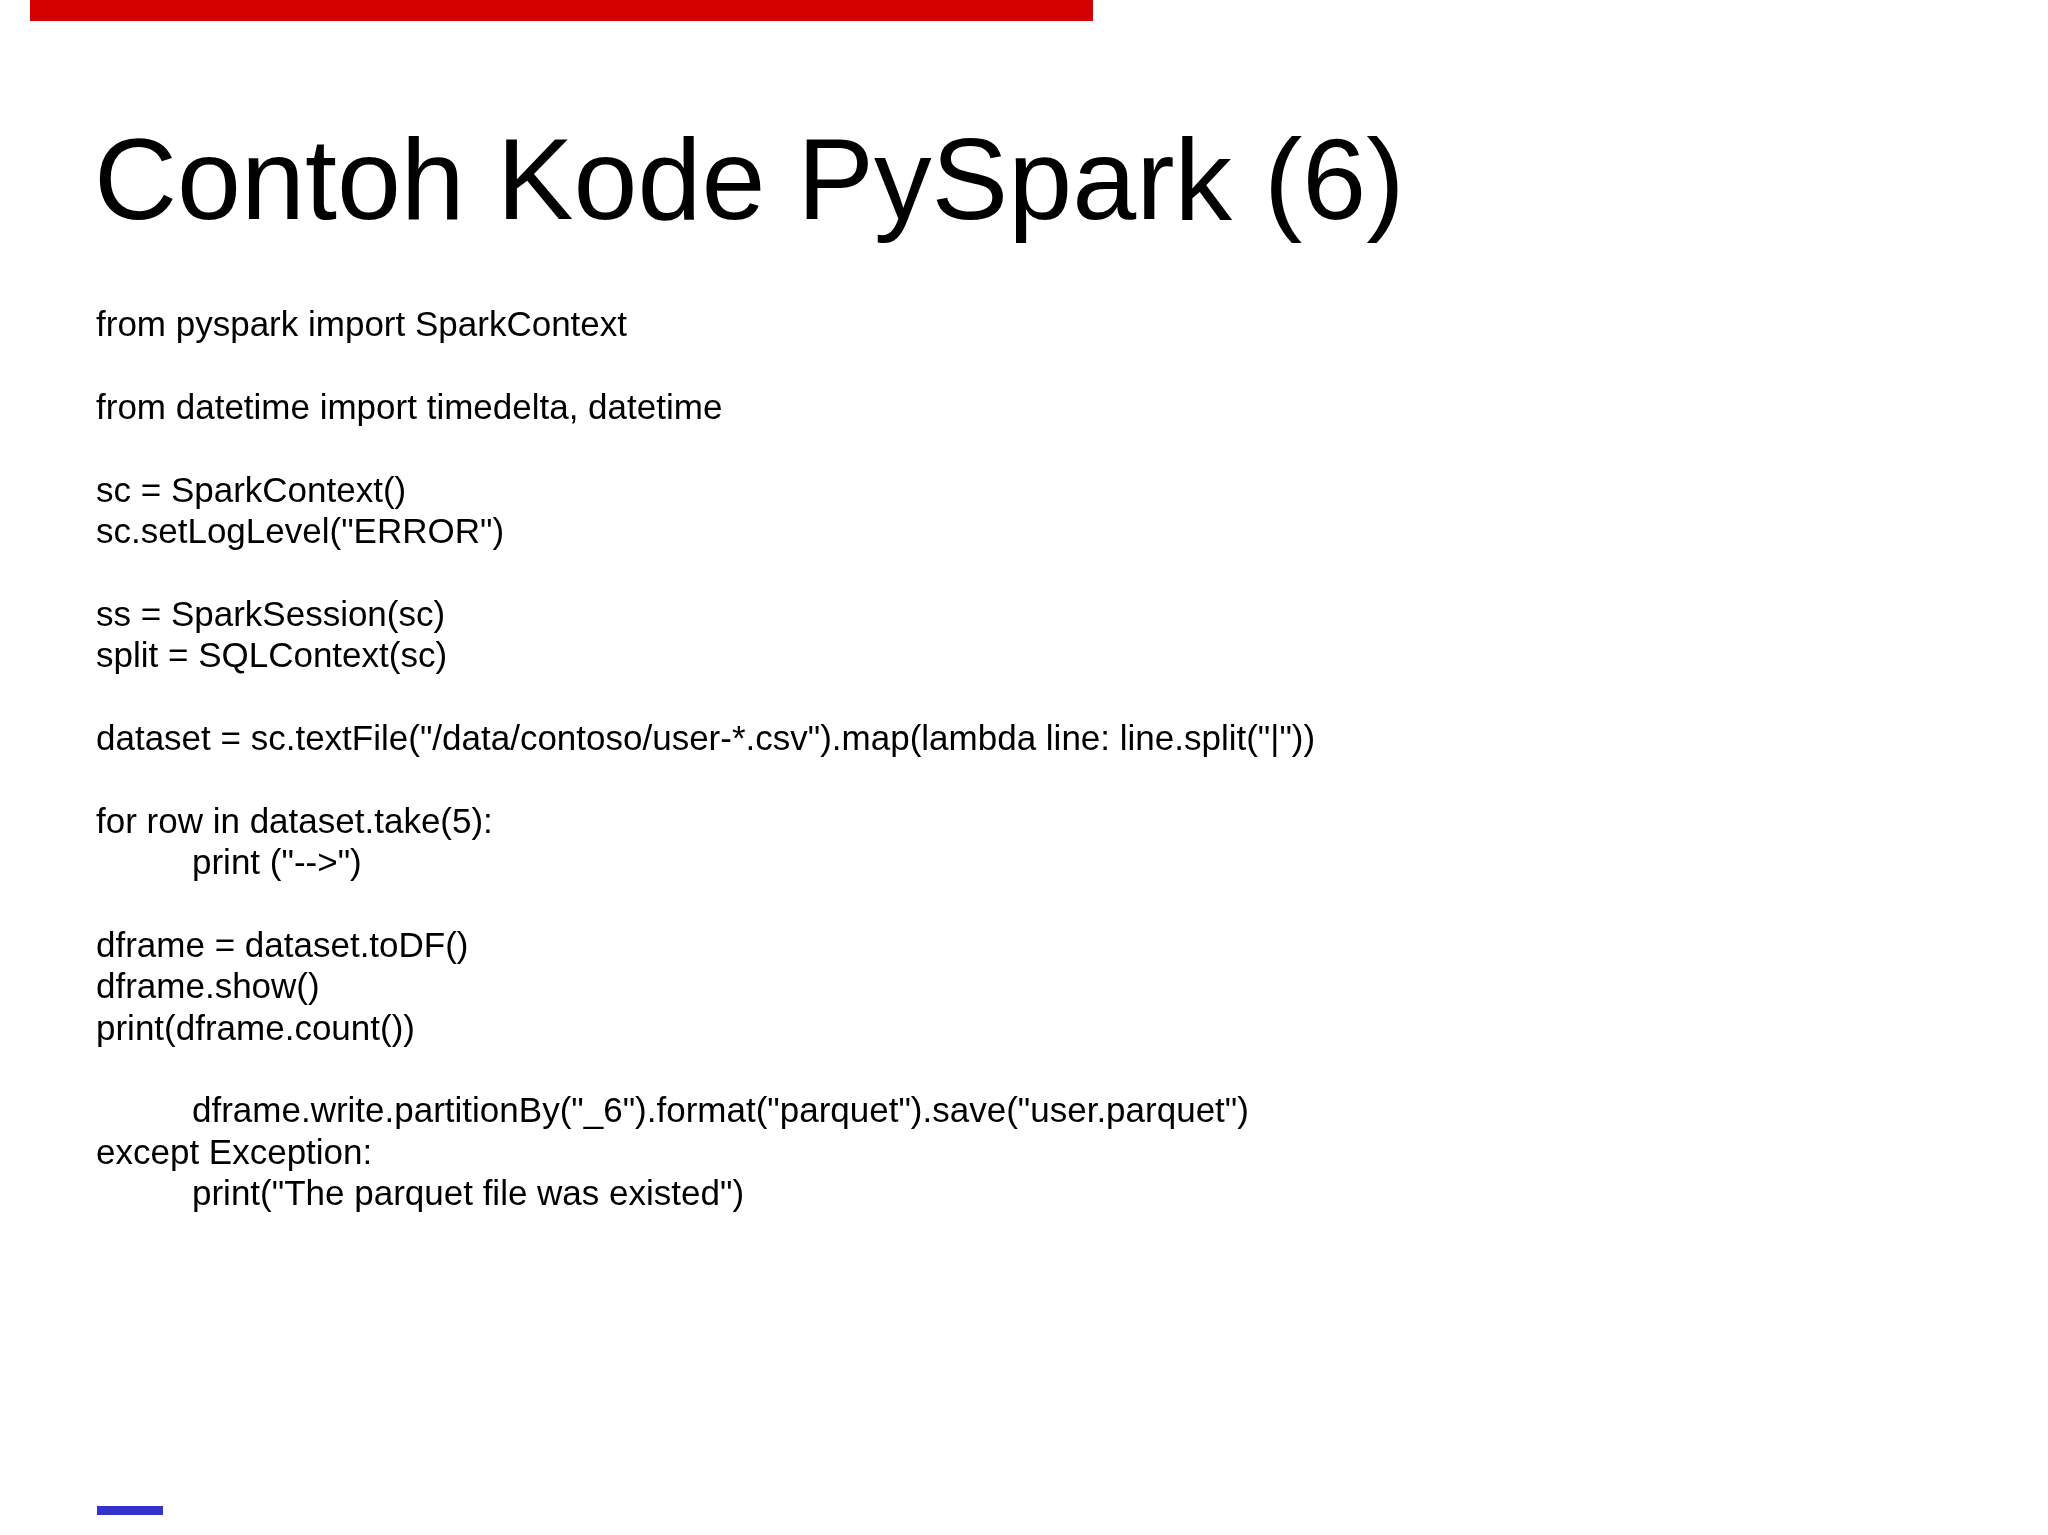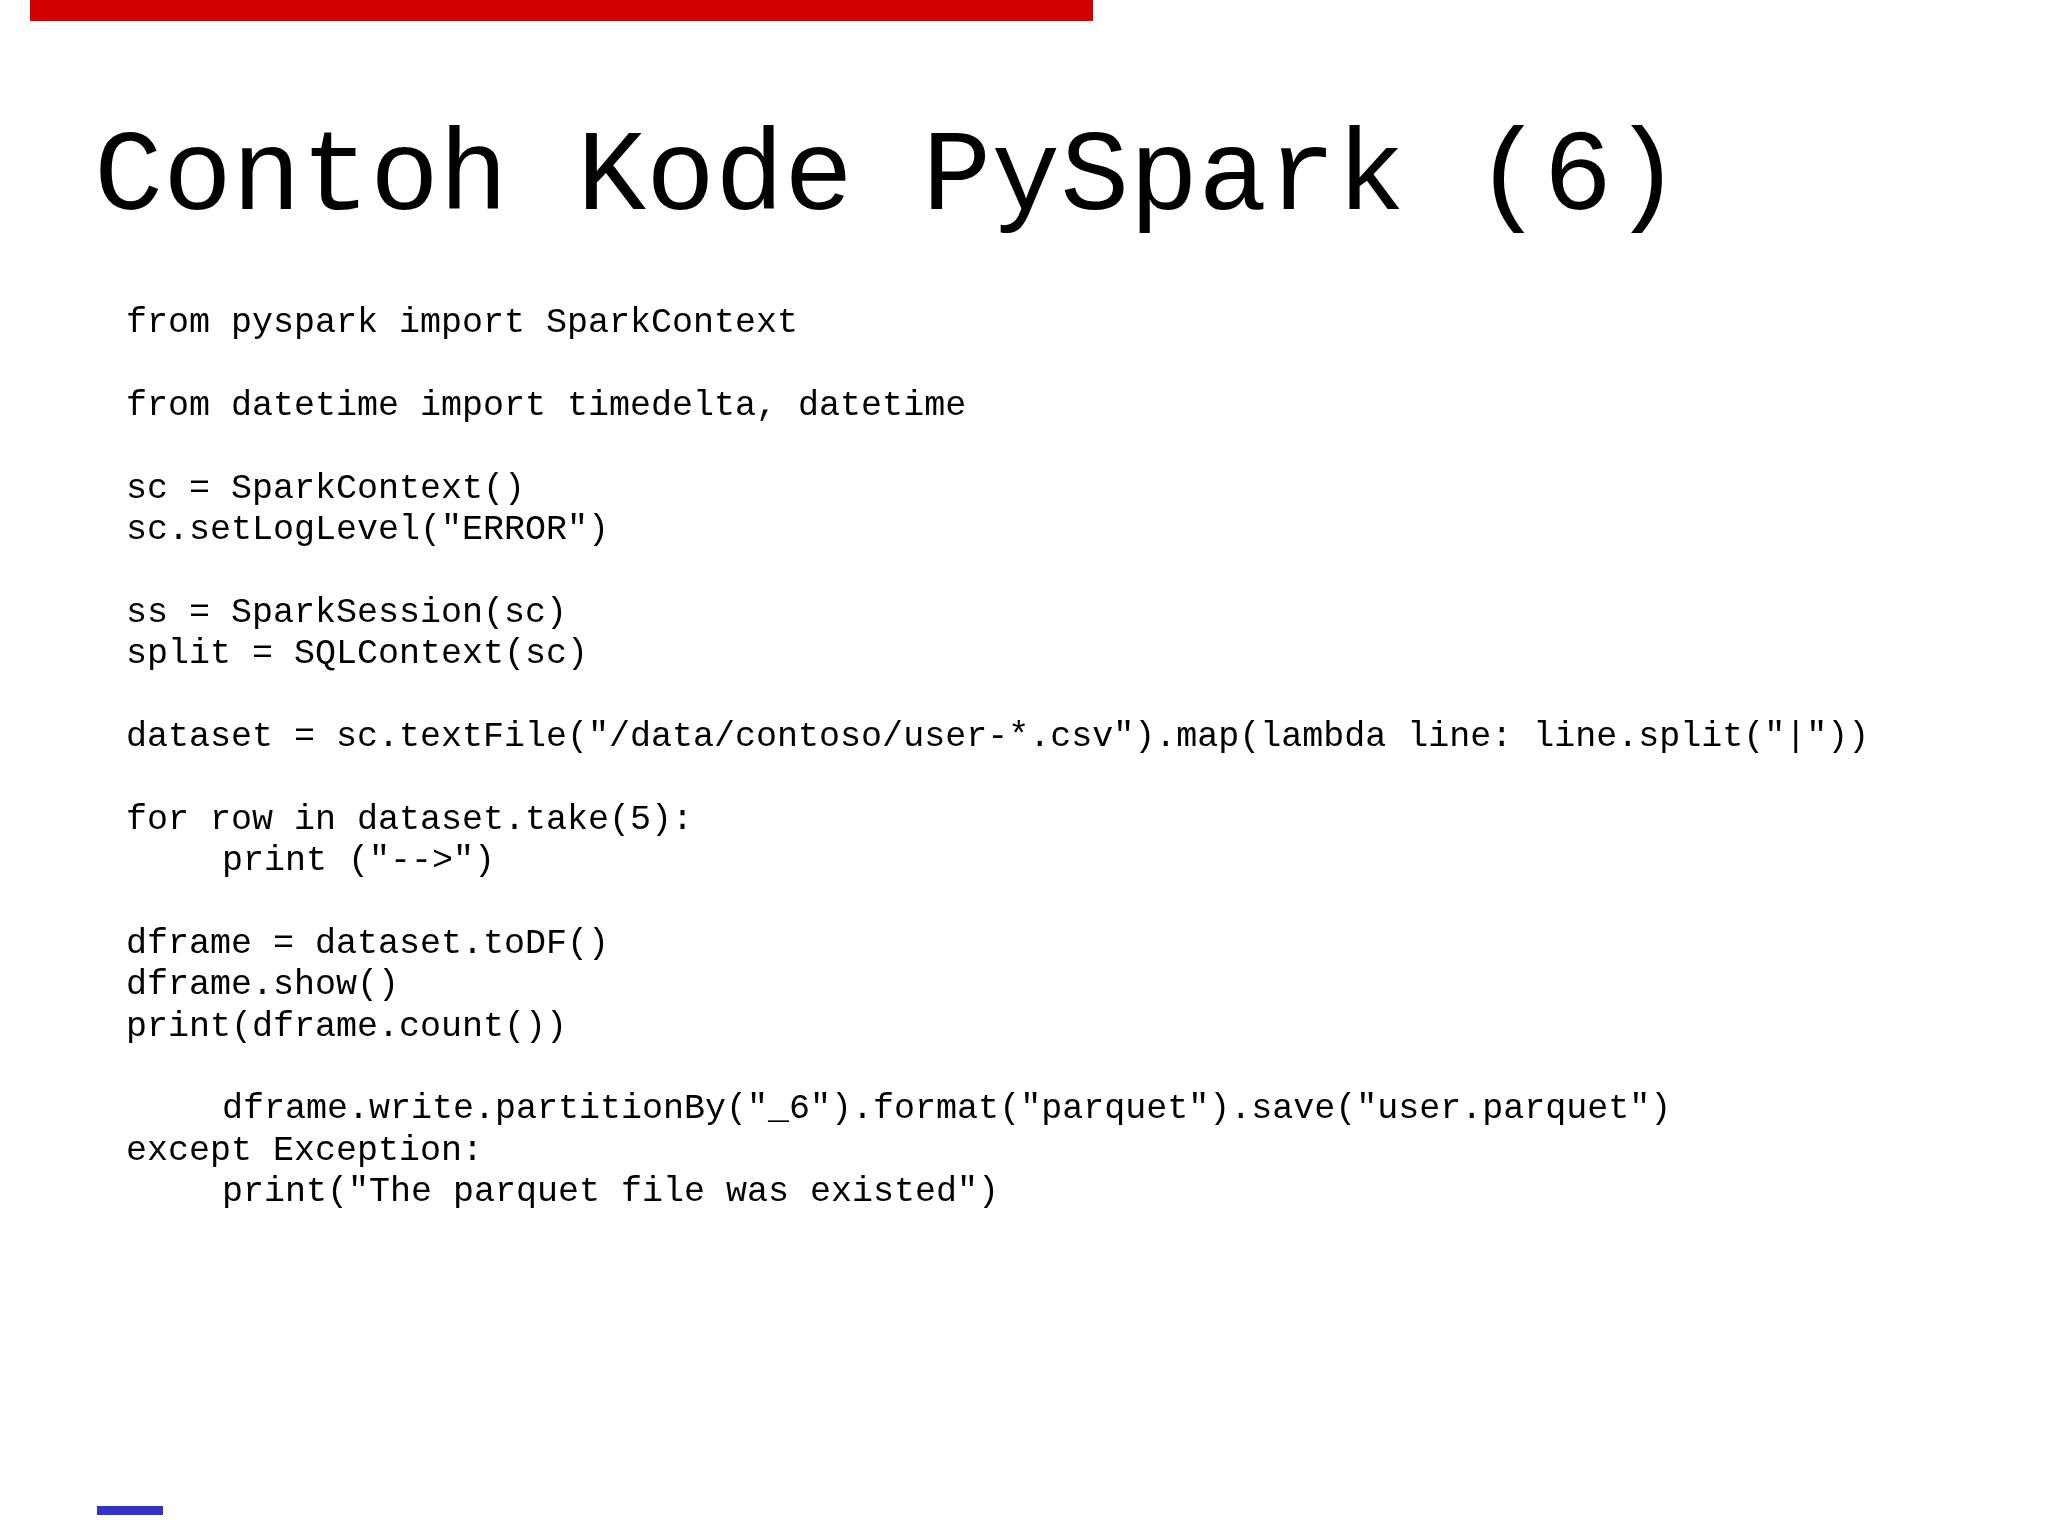--- a/index.html
+++ b/index.html
@@ -6,21 +6,21 @@
     margin: 0;
     padding: 0;
     background: #ffffff;
   }
   .slide {
     position: relative;
     width: 2048px;
     height: 1515px;
     background: #ffffff;
     overflow: hidden;
-    font-family: Liberation Mono, monospace;
+    font-family: Liberation Sans, sans-serif;
     color: #000000;
   }
   .top-bar {
     position: absolute;
     left: 30px;
     top: 0;
     width: 1063px;
     height: 21px;
   }
   .bottom-bar {
@@ -37,21 +37,21 @@
     margin: 0;
     font-size: 115px;
     line-height: 1.2;
     font-weight: 400;
     letter-spacing: 0;
     white-space: nowrap;
     color: #000000;
   }
   .code {
     position: absolute;
-    left: 126px;
+    left: 96px;
     top: 303px;
     font-size: 35px;
     line-height: 41.4px;
     letter-spacing: 0;
     color: #000000;
   }
   .code .line {
     height: 41.4px;
     white-space: pre;
   }

